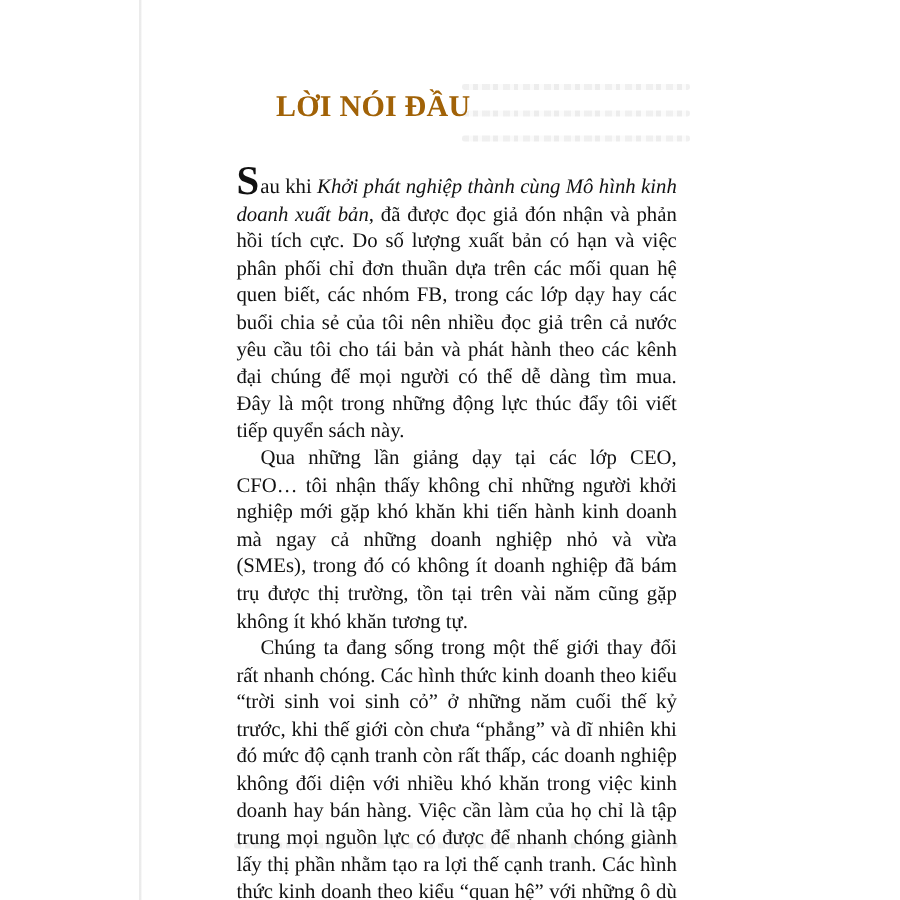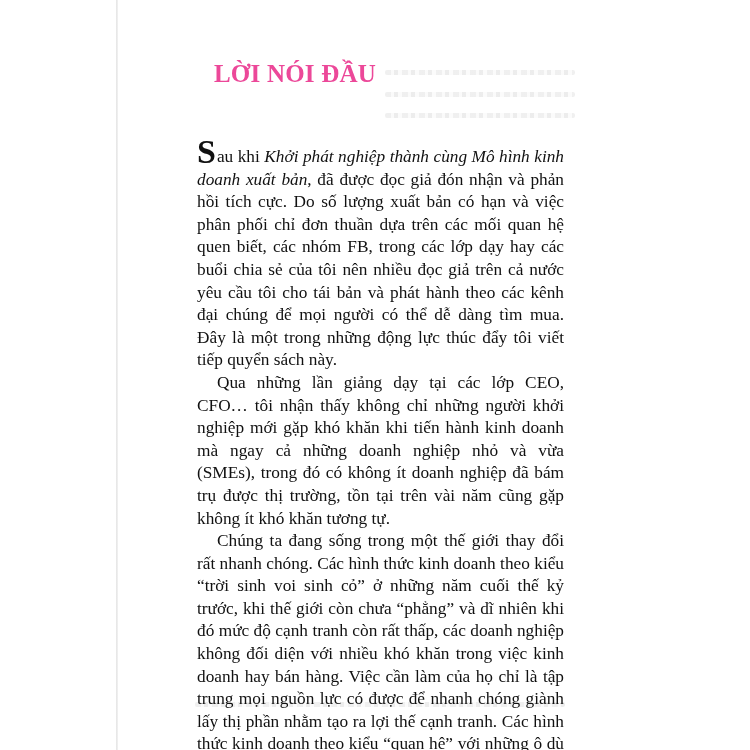--- a/index.html
+++ b/index.html
@@ -30,23 +30,23 @@
       opacity: 0.8;
       border-radius: 2px;
     }
     .title {
       position: absolute;
       left: 214px;
       top: 58px;
       font-size: 25px;
       font-weight: bold;
       letter-spacing: 0.2px;
-      margin: 0;
+      margin: 16px;
       line-height: 32px;
-      color: #ec4899;
+      color: #a16207;
     }
     .body-text {
       position: absolute;
       left: 197px;
       top: 143px;
       width: 367px;
       font-size: 17.3px;
       line-height: 22.6px;
       text-align: justify;
     }

